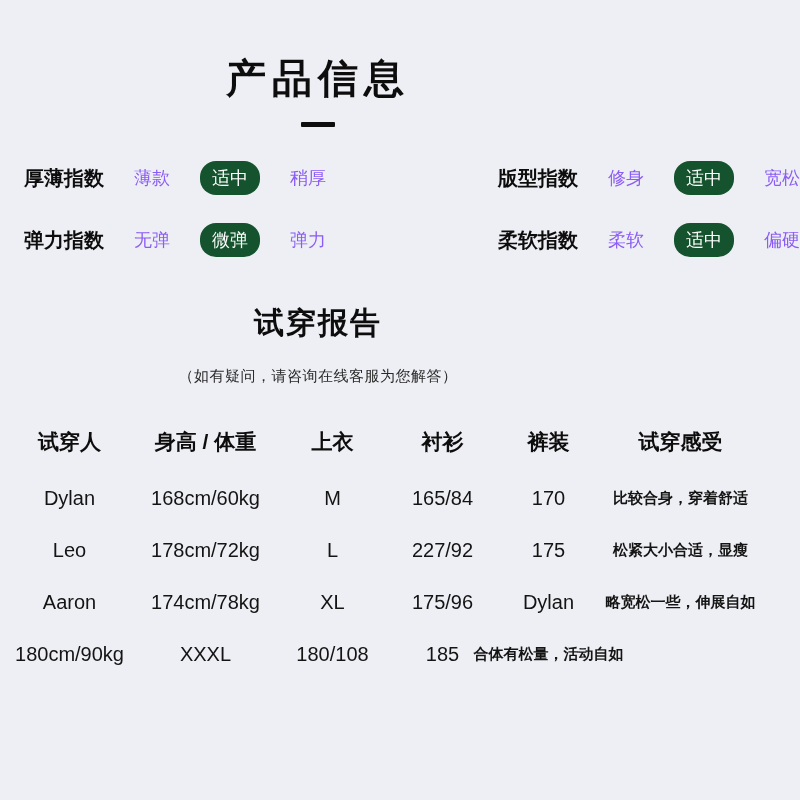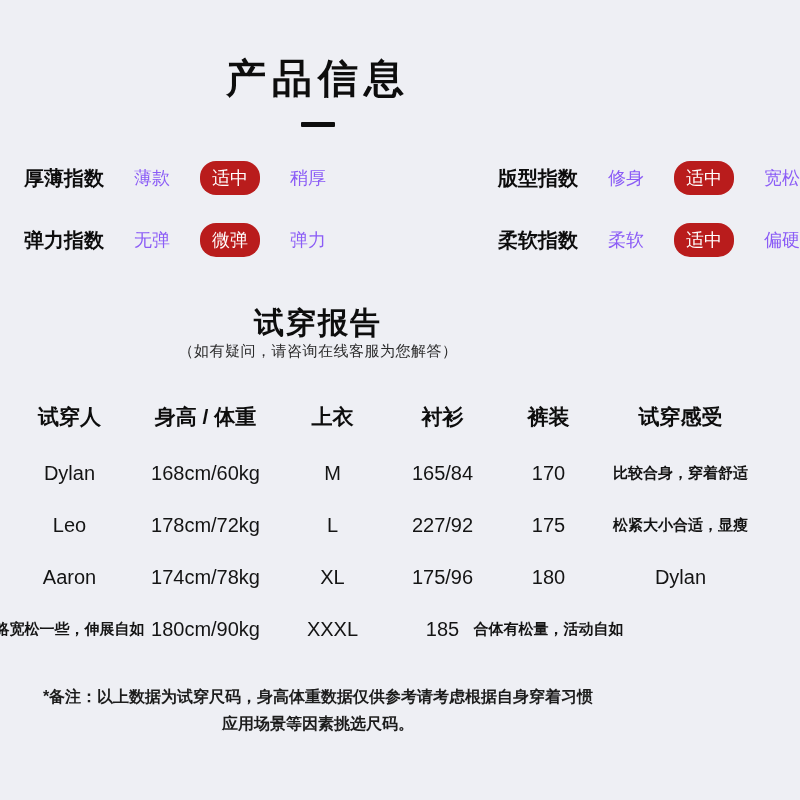--- a/index.html
+++ b/index.html
@@ -48,38 +48,38 @@
     font-weight: bold;
     color: #0d0d0d;
     white-space: nowrap;
   }
   .index-option {
     font-size: 18px;
     color: #8b5cf6;
     white-space: nowrap;
   }
   .index-option.pill {
-    background: #b91c1c;
+    background: #14532d;
     color: #ffffff;
     padding: 5px 12px;
     border-radius: 16px;
   }
 
   
   .tryon-title {
     margin-top: 52px;
     text-align: center;
     font-size: 30px;
     font-weight: bold;
     letter-spacing: 2px;
     line-height: 32px;
     color: #0d0d0d;
   }
   .tryon-subtitle {
-    margin-top: 3px;
+    margin-top: 28px;
     text-align: center;
     font-size: 15px;
     color: #2a2a2a;
     letter-spacing: 0.5px;
   }
 
   
   .report-table {
     margin-top: 36px;
     display: grid;
@@ -184,29 +184,25 @@
     <div class="cell body-cell">178cm/72kg</div>
     <div class="cell body-cell">L</div>
     <div class="cell body-cell">227/92</div>
     <div class="cell body-cell">175</div>
     <div class="cell body-cell feeling">松紧大小合适，显瘦</div>
 
     <div class="cell body-cell">Aaron</div>
     <div class="cell body-cell">174cm/78kg</div>
     <div class="cell body-cell">XL</div>
     <div class="cell body-cell">175/96</div>
-    <div class="cell body-cell">180</div>
     <div class="cell body-cell">Dylan</div>
 
     <div class="cell body-cell feeling">略宽松一些，伸展自如</div>
     <div class="cell body-cell">180cm/90kg</div>
     <div class="cell body-cell">XXXL</div>
+    <div class="cell body-cell">180/108</div>
     <div class="cell body-cell">185</div>
     <div class="cell body-cell feeling">合体有松量，活动自如</div>
 
   </div>
 
-  <div class="footnote">
-    <div>*备注：以上数据为试穿尺码，身高体重数据仅供参考请考虑根据自身穿着习惯</div>
-    <div>应用场景等因素挑选尺码。</div>
-  </div>
 
 </div>
 
 </body></html>

